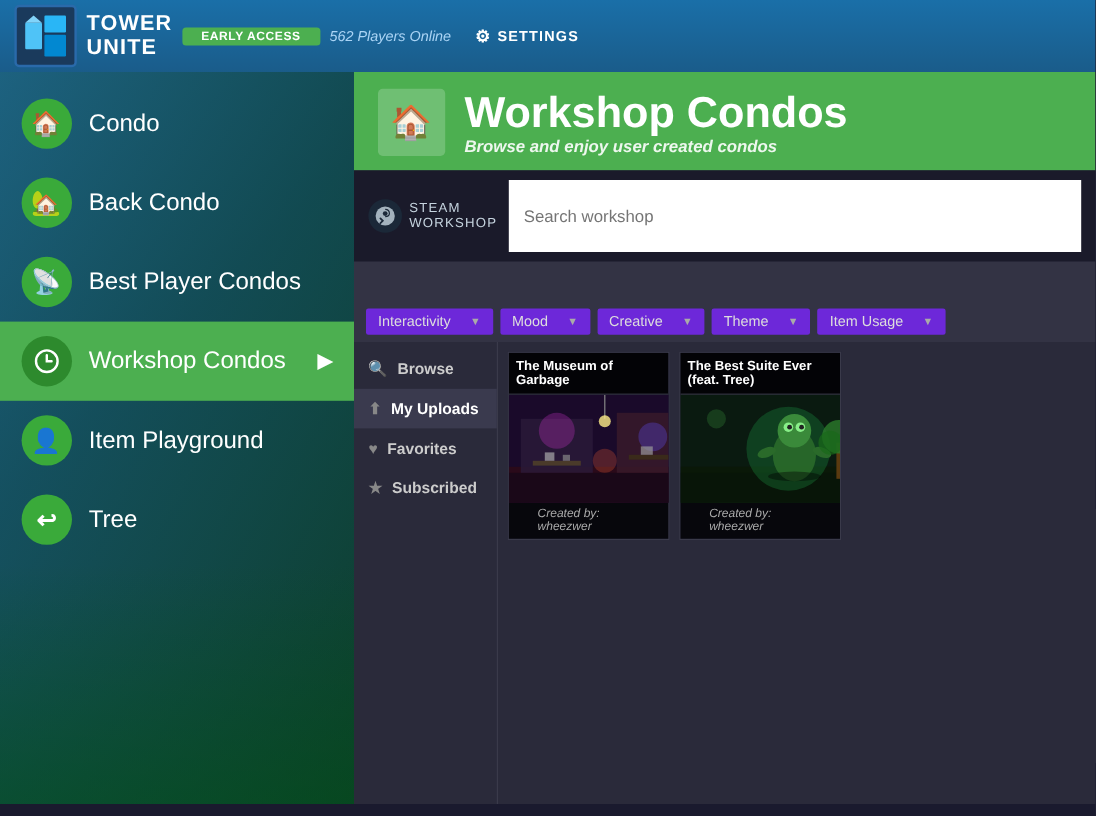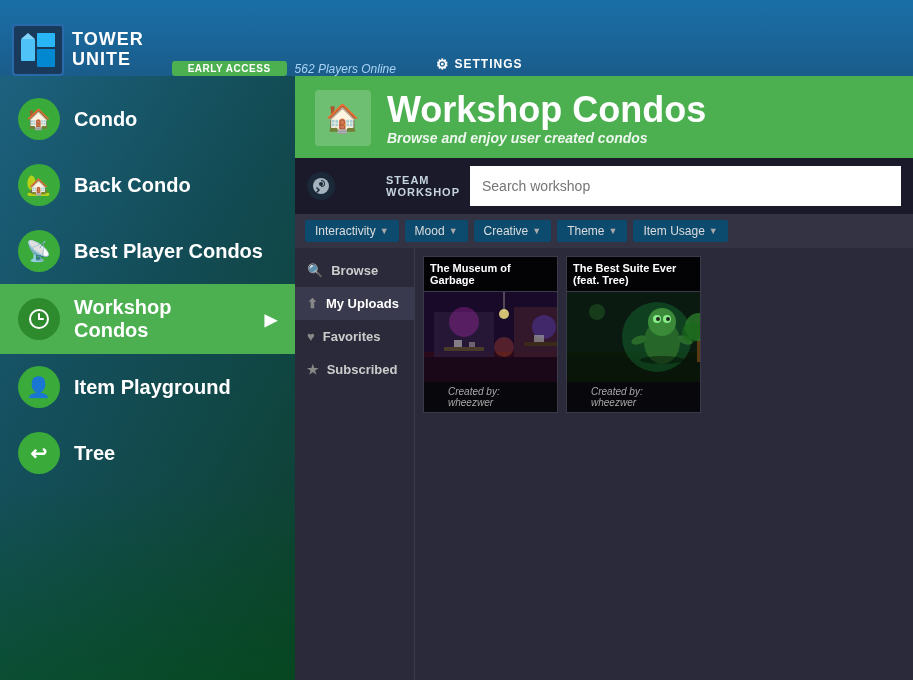--- a/index.html
+++ b/index.html
@@ -6,26 +6,26 @@
     body {
       width: 913px;
       height: 680px;
       overflow: hidden;
       font-family: 'Arial', sans-serif;
       background: #1a1a2e;
     }
 
     
     .top-bar {
-      height: 76px;
+      height: 60px;
       background: linear-gradient(to bottom, #1a6fa8, #1a5c8a);
       display: flex;
-      align-items: flex-end;
+      align-items: center;
       padding: 0 12px;
-      gap: 24px;
+      gap: 4px;
       position: relative;
       z-index: 10;
     }
 
     .logo-area {
       display: flex;
       align-items: center;
       gap: 8px;
     }
 
@@ -143,21 +143,21 @@
     }
 
     .nav-arrow {
       margin-left: auto;
       color: white;
       font-size: 16px;
     }
 
     .nav-label {
       font-size: 20px;
-      font-weight: 700;
+      font-weight: 400;
     }
 
     
     .content-area {
       flex: 1;
       background: #2a2a3a;
       display: flex;
       flex-direction: column;
       overflow: hidden;
     }
@@ -220,56 +220,56 @@
       display: flex;
       align-items: center;
       justify-content: center;
       font-size: 16px;
       color: #c6d4df;
     }
 
     .steam-workshop-text {
       color: #c6d4df;
       font-size: 11px;
-      font-weight: 700;
+      font-weight: 400;
       letter-spacing: 1px;
       line-height: 1.1;
-      margin-left: 45px;
     }
 
     .search-bar {
       flex: 1;
       background: white;
       border: none;
-      padding: 12px 12px;
+      padding: 22px 12px;
       font-size: 14px;
       color: #666;
       outline: none;
     }
 
     
     .filter-bar {
       background: #333344;
       padding: 6px 10px;
       display: flex;
       align-items: center;
       gap: 6px;
     }
 
     .filter-btn {
-      background: #0c4a6e;
+      background: #6d28d9;
       color: #ddd;
       border: none;
       padding: 4px 10px;
       font-size: 12px;
       cursor: pointer;
       display: flex;
       align-items: center;
-      gap: 4px;
+      gap: 16px;
       border-radius: 2px;
+      margin-top: 33px;
     }
 
     .filter-arrow {
       font-size: 9px;
       color: #aaa;
     }
 
     
     .workshop-content {
       display: flex;

